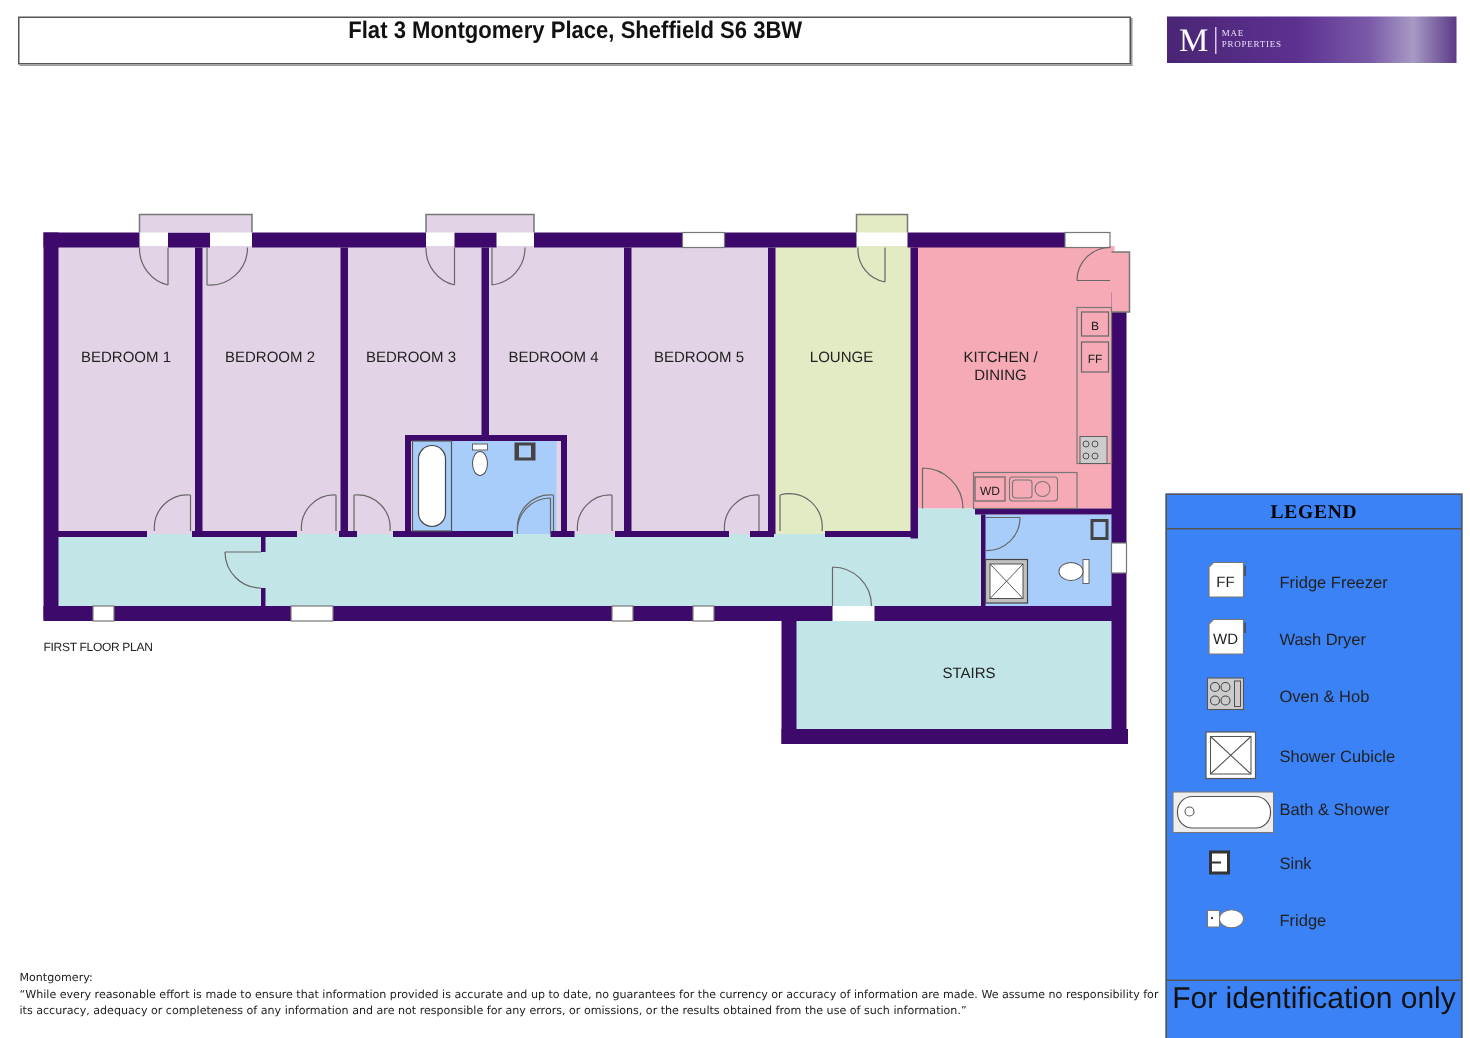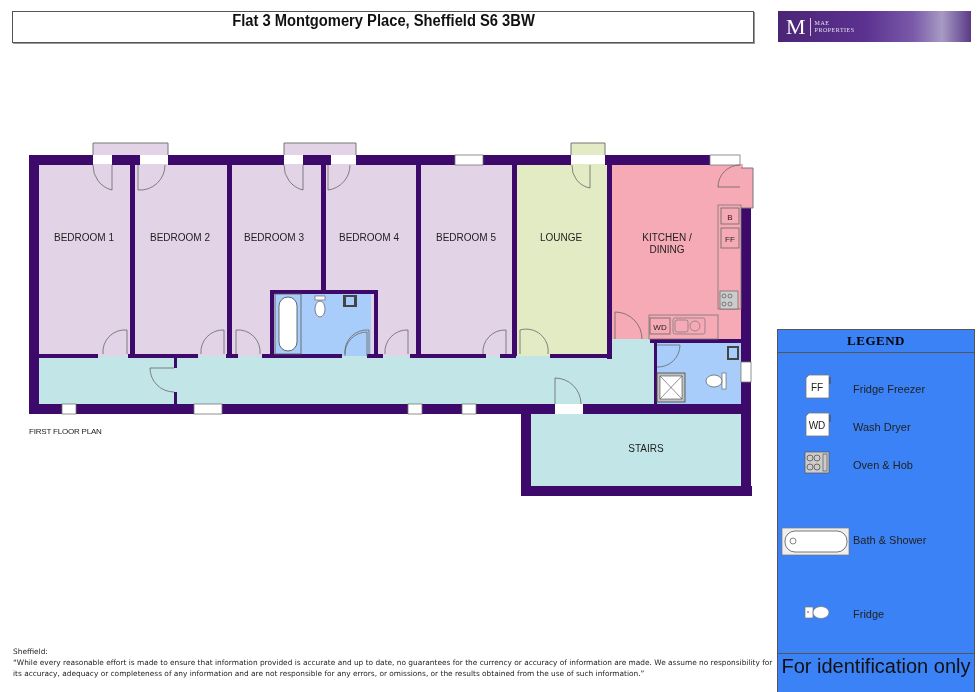--- a/index.html
+++ b/index.html
@@ -219,41 +219,57 @@
       <rect x="1" y="2" width="24" height="21" fill="#ccc" stroke="#555" stroke-width="0.7"></rect>
       <circle cx="6" cy="8" r="3" fill="none" stroke="#444" stroke-width="0.7"></circle>
       <circle cx="13" cy="8" r="3" fill="none" stroke="#444" stroke-width="0.7"></circle>
       <circle cx="6" cy="17" r="3" fill="none" stroke="#444" stroke-width="0.7"></circle>
       <circle cx="13" cy="17" r="3" fill="none" stroke="#444" stroke-width="0.7"></circle>
       <rect x="19" y="4" width="4" height="17" fill="none" stroke="#444" stroke-width="0.6"></rect>
     </svg>
     <span class="lbl">Oven &amp; Hob</span>
   </div>
 
+  <div class="legend-item" style="top:157px;">
+    <svg class="sym" style="left:25px;" width="36" height="34">
+      <rect x="1" y="1" width="33" height="31" fill="#fff" stroke="#555" stroke-width="0.8"></rect>
+      <rect x="4" y="4" width="27" height="25" fill="#fff" stroke="#555" stroke-width="0.7"></rect>
+      <path d="M4 4 L31 29 M31 4 L4 29" stroke="#555" stroke-width="0.7"></path>
+    </svg>
+    <span class="lbl" style="top:12px;">Shower Cubicle</span>
+  </div>
 
   <div class="legend-item" style="top:196px;">
     <svg class="sym" style="left:3px;" width="70" height="30">
       <rect x="1" y="2" width="67" height="27" fill="#eee" stroke="#777" stroke-width="0.7"></rect>
       <rect x="4" y="5" width="62" height="21" rx="10" fill="#fff" stroke="#555" stroke-width="0.8"></rect>
       <circle cx="12" cy="15" r="3" fill="none" stroke="#555" stroke-width="0.7"></circle>
     </svg>
     <span class="lbl" style="top:8px;text-align:center;">Bath &amp; Shower</span>
   </div>
 
+  <div class="legend-item" style="top:235px;">
+    <svg class="sym" style="left:27px;" width="20" height="22">
+      <rect x="1" y="2" width="14" height="16" fill="#333"></rect>
+      <rect x="3" y="4" width="10" height="12" fill="#fff"></rect>
+      <path d="M3 10 H9" stroke="#333" stroke-width="1.2"></path>
+    </svg>
+    <span class="lbl" style="top:5px;">Sink</span>
+  </div>
 
   <div class="legend-item" style="top:273px;">
     <svg class="sym" style="left:26px;" width="30" height="20">
       <rect x="1" y="4" width="8" height="11" fill="#fff" stroke="#777" stroke-width="0.7"></rect>
       <circle cx="4" cy="9" r="0.8" fill="#444"></circle>
       <ellipse cx="17" cy="9.5" rx="8" ry="6" fill="#fff" stroke="#777" stroke-width="0.7"></ellipse>
     </svg>
     <span class="lbl" style="top:5px;">Fridge</span>
   </div>
 
   <div class="legend-foot">
     <div>For identification only</div>
   </div>
 </div>
 
 <div class="disclaimer">
-  <div>Sheffield:</div>
+  <div>Montgomery:</div>
   <div>“While every reasonable effort is made to ensure that information provided is accurate and up to date, no guarantees for the currency or accuracy of information are made. We assume no responsibility for its accuracy, adequacy or completeness of any information and are not responsible for any errors, or omissions, or the results obtained from the use of such information.”</div>
 </div>
 
 </body></html>

